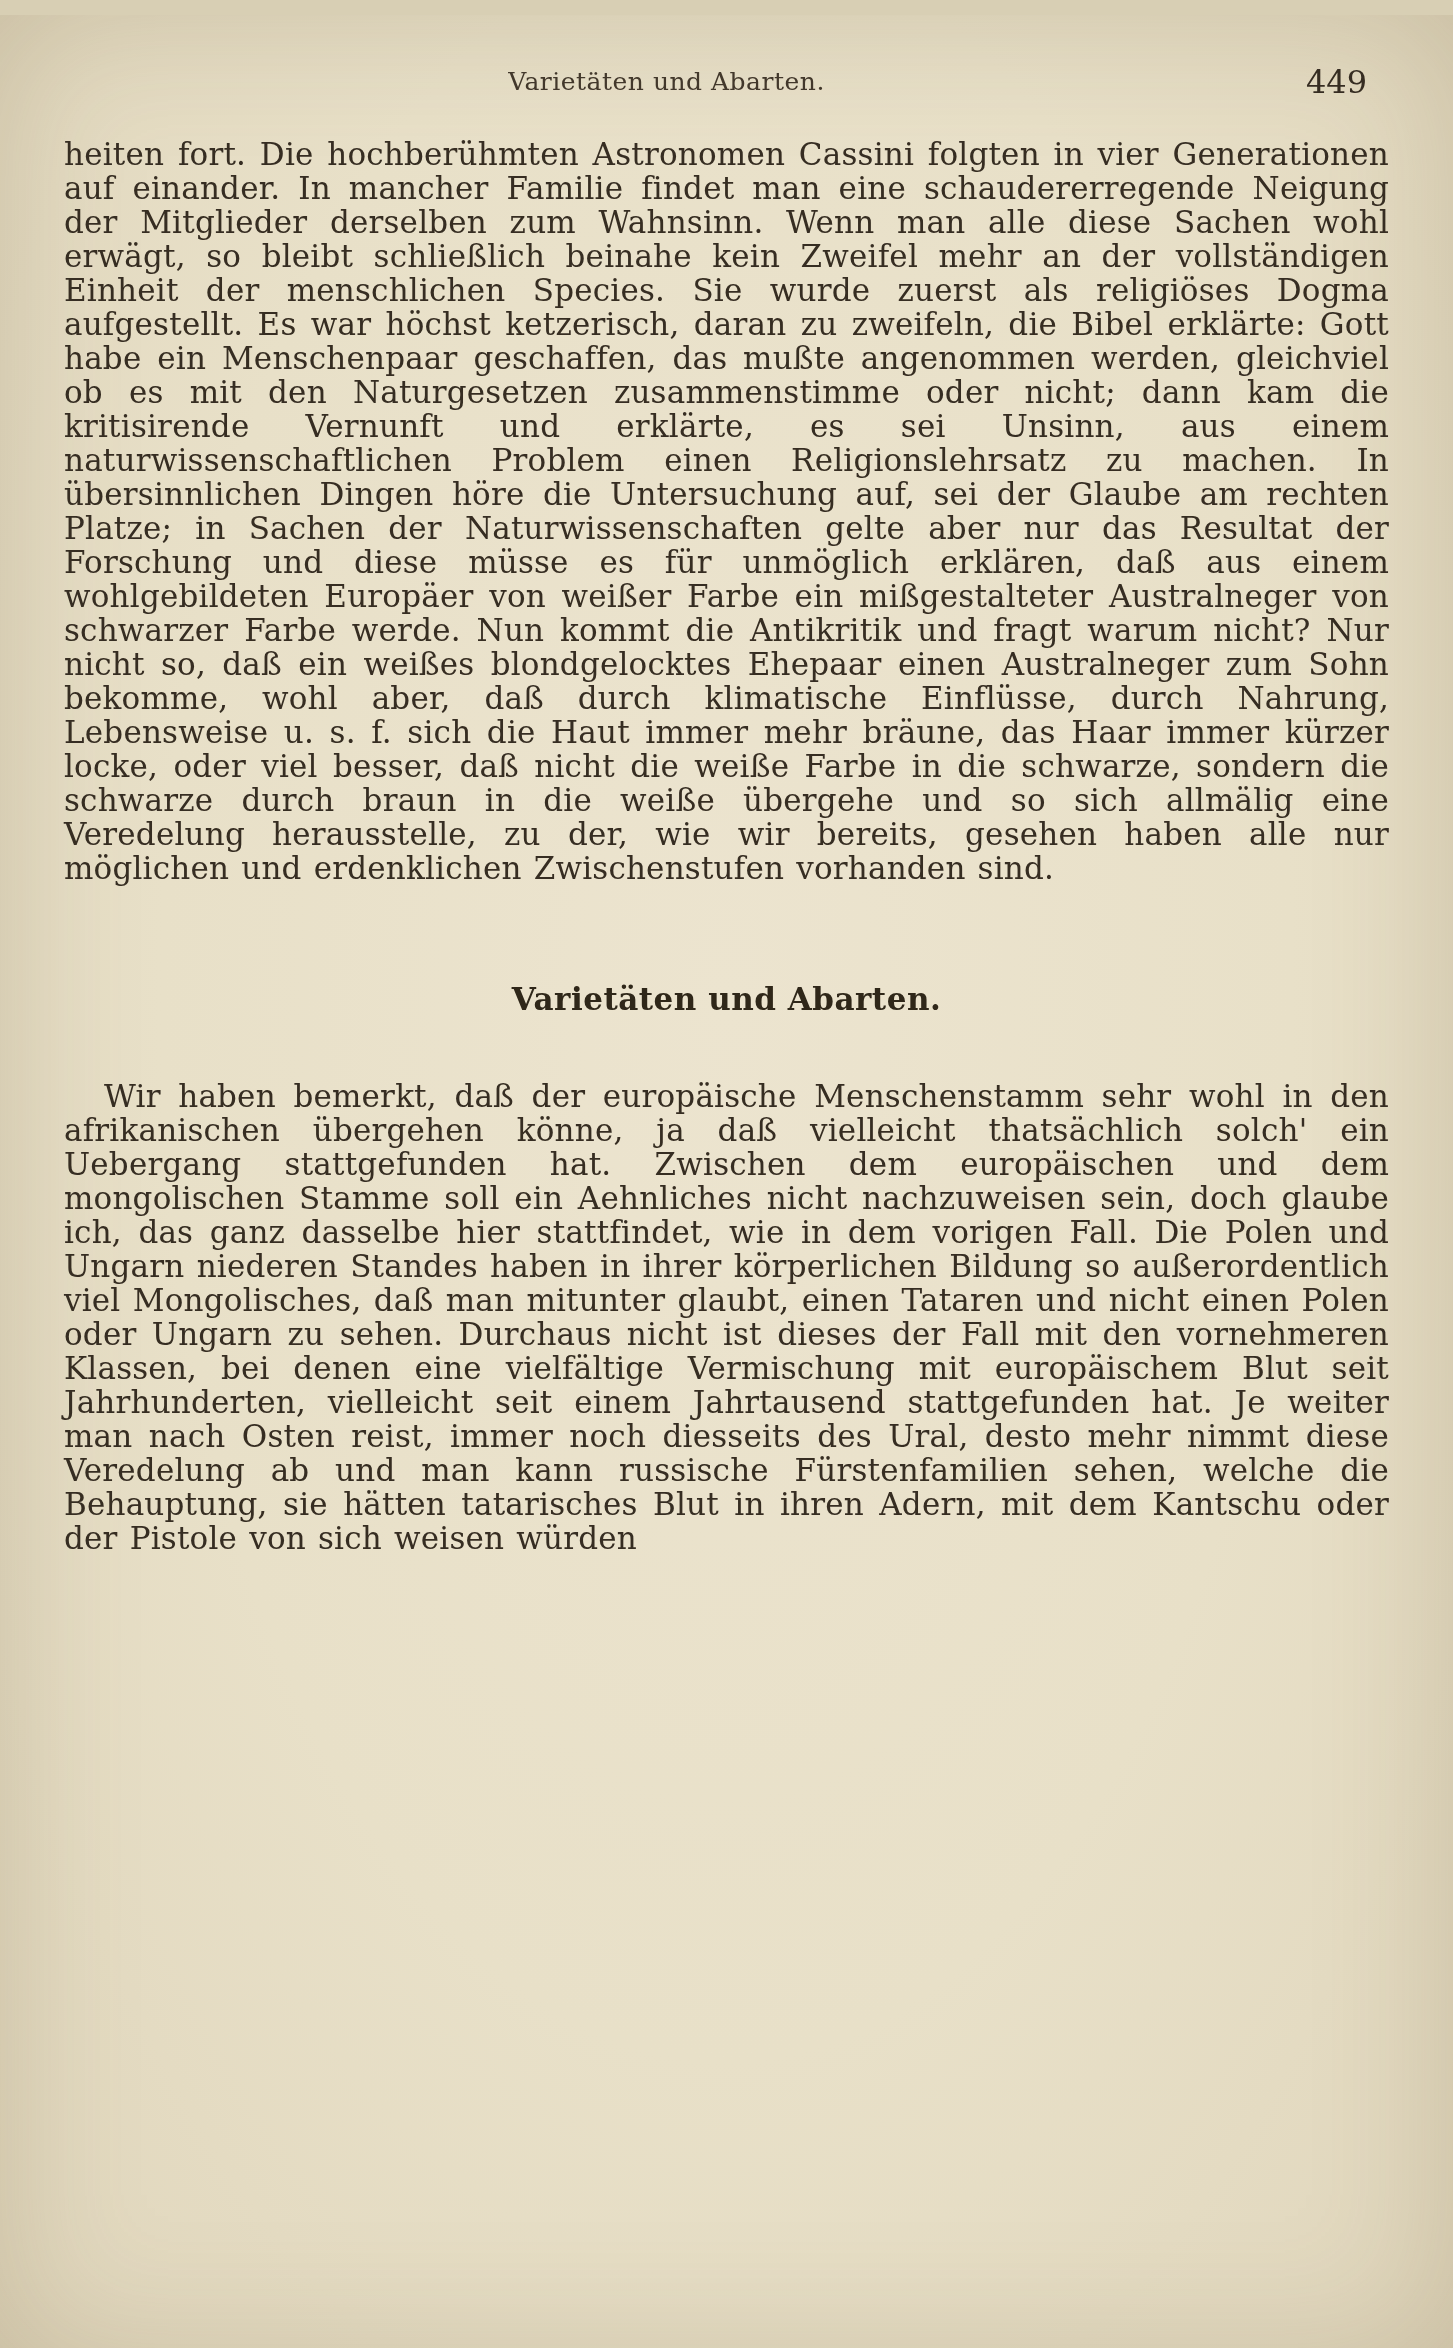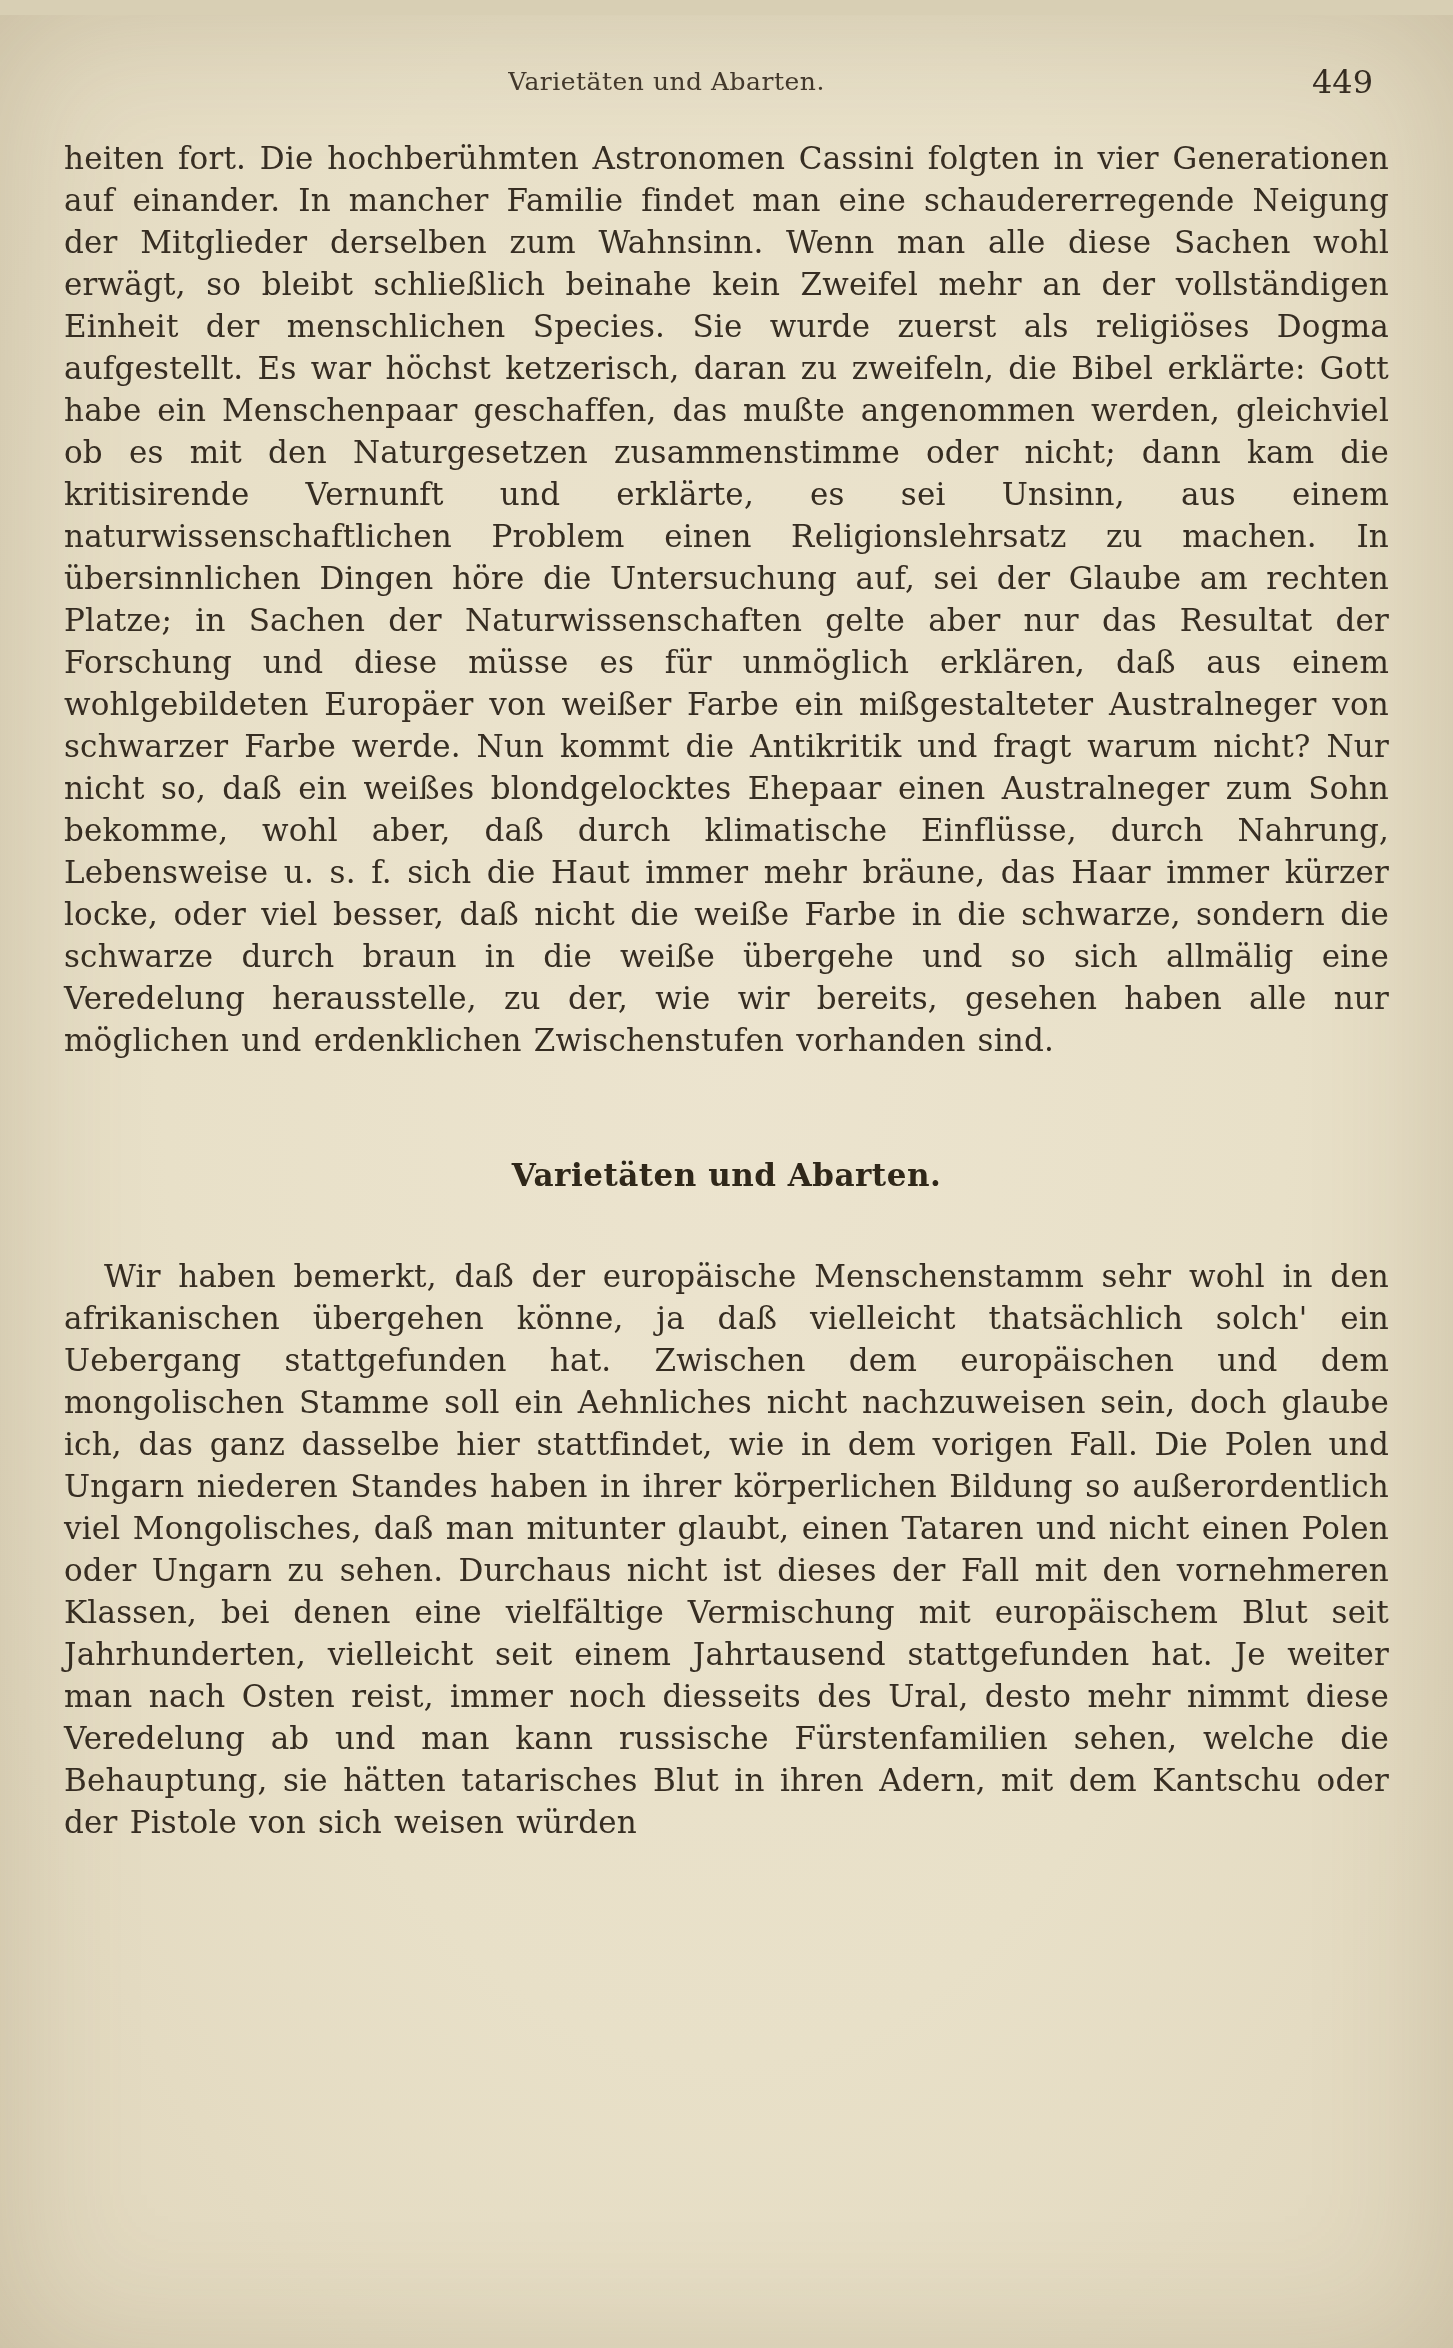--- a/index.html
+++ b/index.html
@@ -27,32 +27,32 @@
   .running-title {
     display: block;
     text-align: center;
     font-size: 25px;
     letter-spacing: 0.5px;
     color: #42382b;
     padding-right: 120px;
   }
   .page-number {
     position: absolute;
-    right: 16px;
+    right: 22px;
     top: -4px;
     font-size: 32px;
     color: #362d22;
   }
   .page-body {
     text-align: justify;
   }
   .para {
     margin: 0;
     font-size: 31px;
-    line-height: 42px;
+    line-height: 34px;
     word-spacing: 2px;
     letter-spacing: 0.2px;
     text-align: justify;
   }
   .para.indent {
     text-indent: 40px;
   }
   .section-heading {
     margin: 96px 0 62px 0;
     text-align: center;

